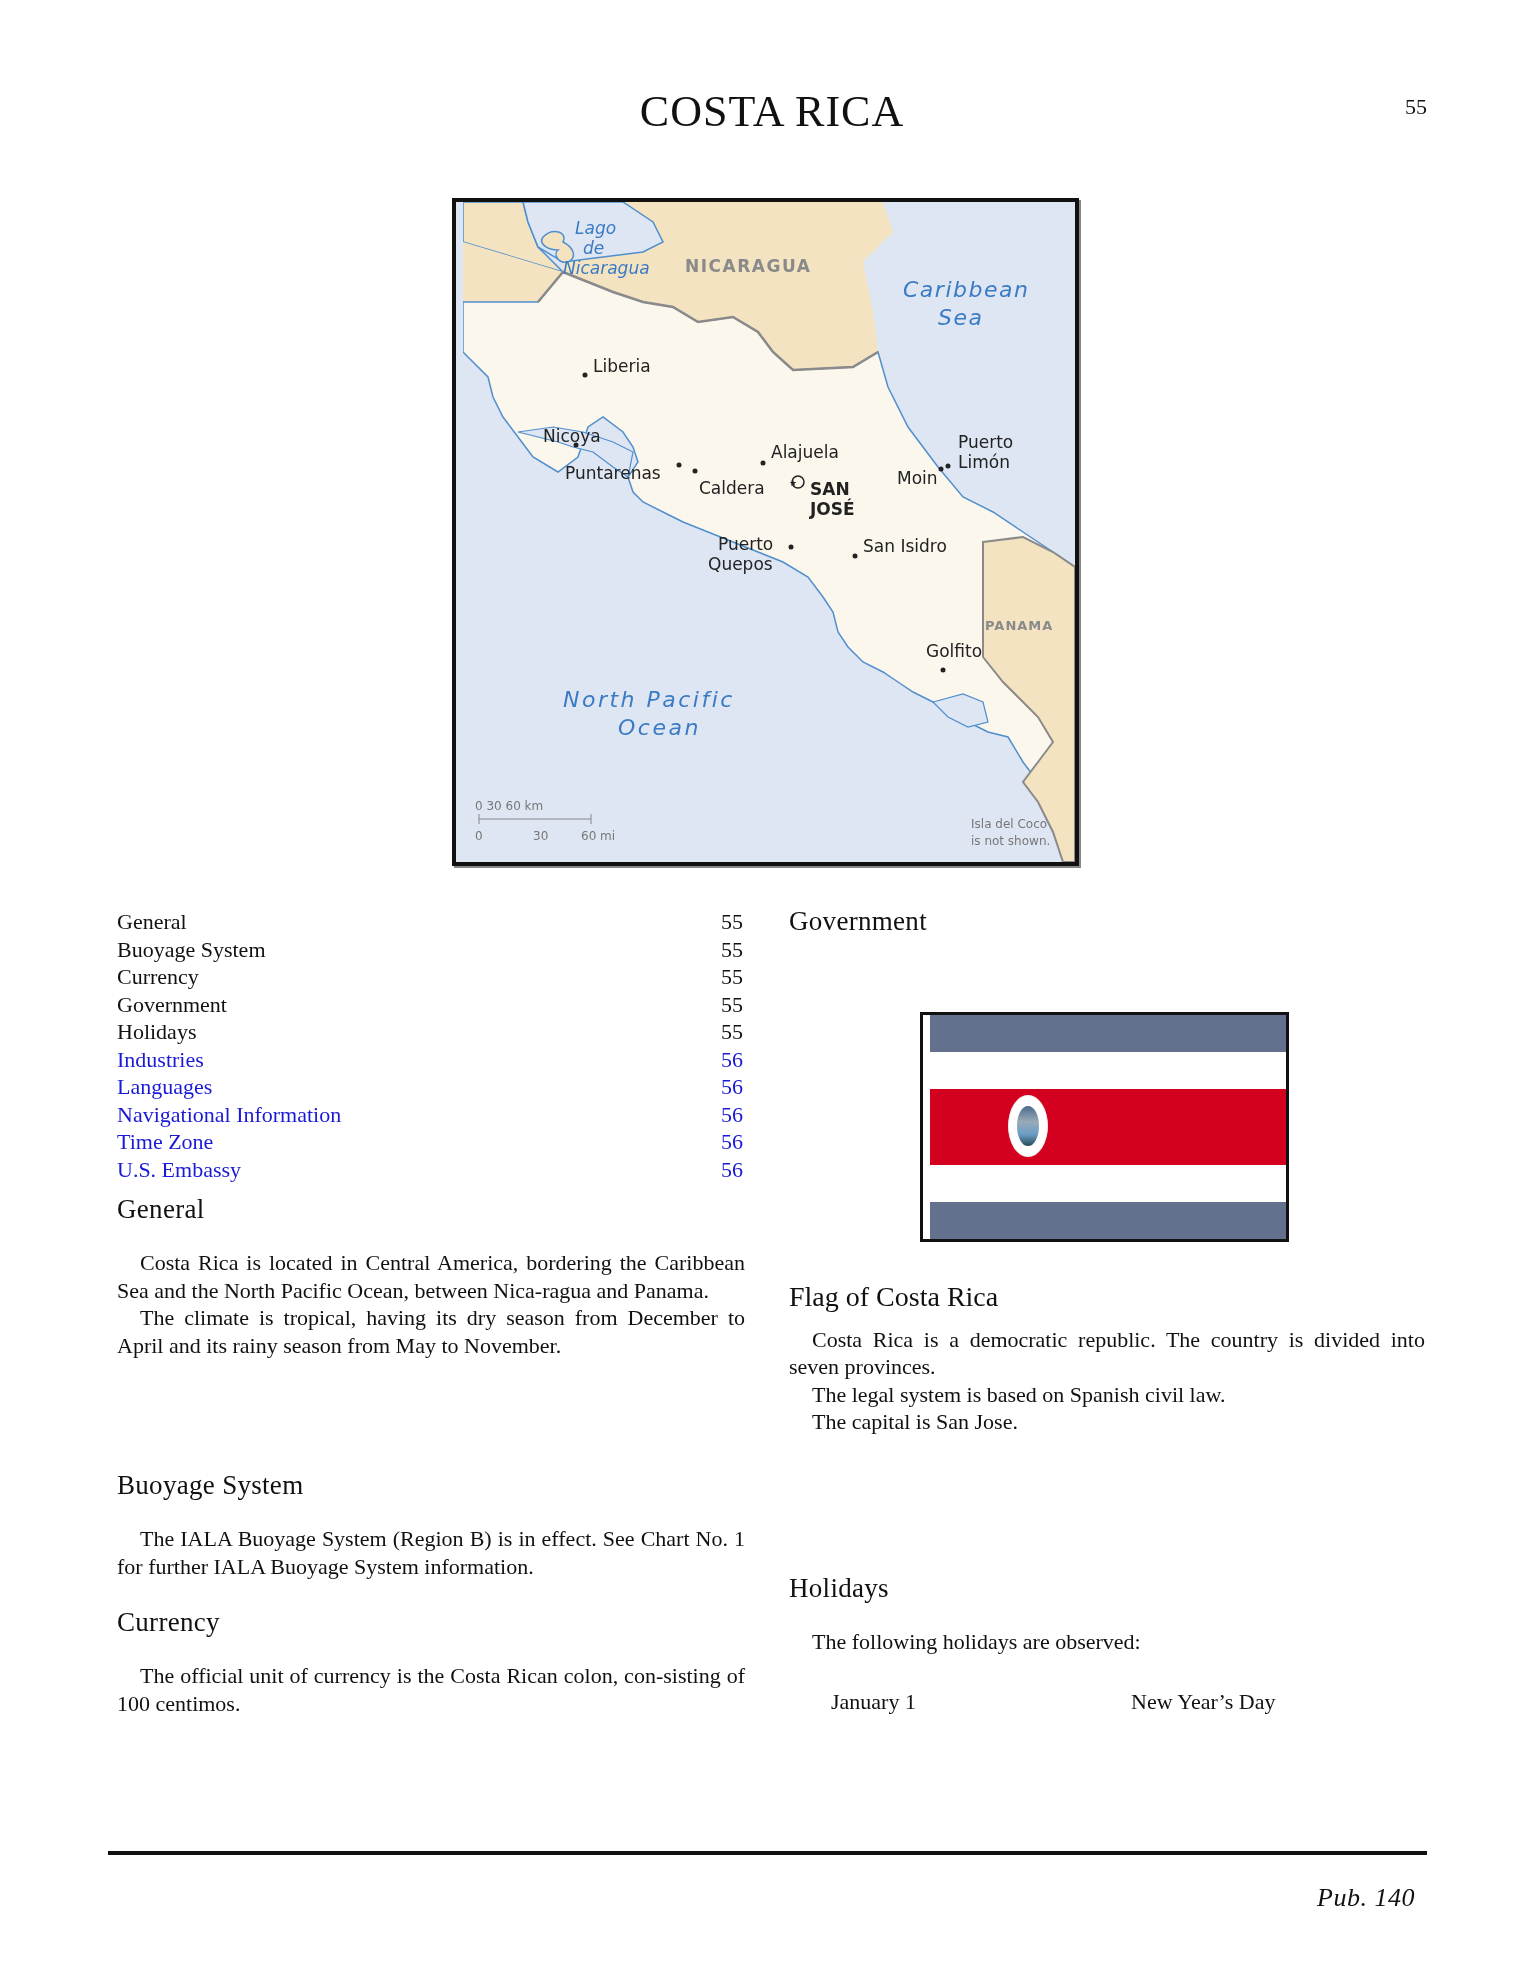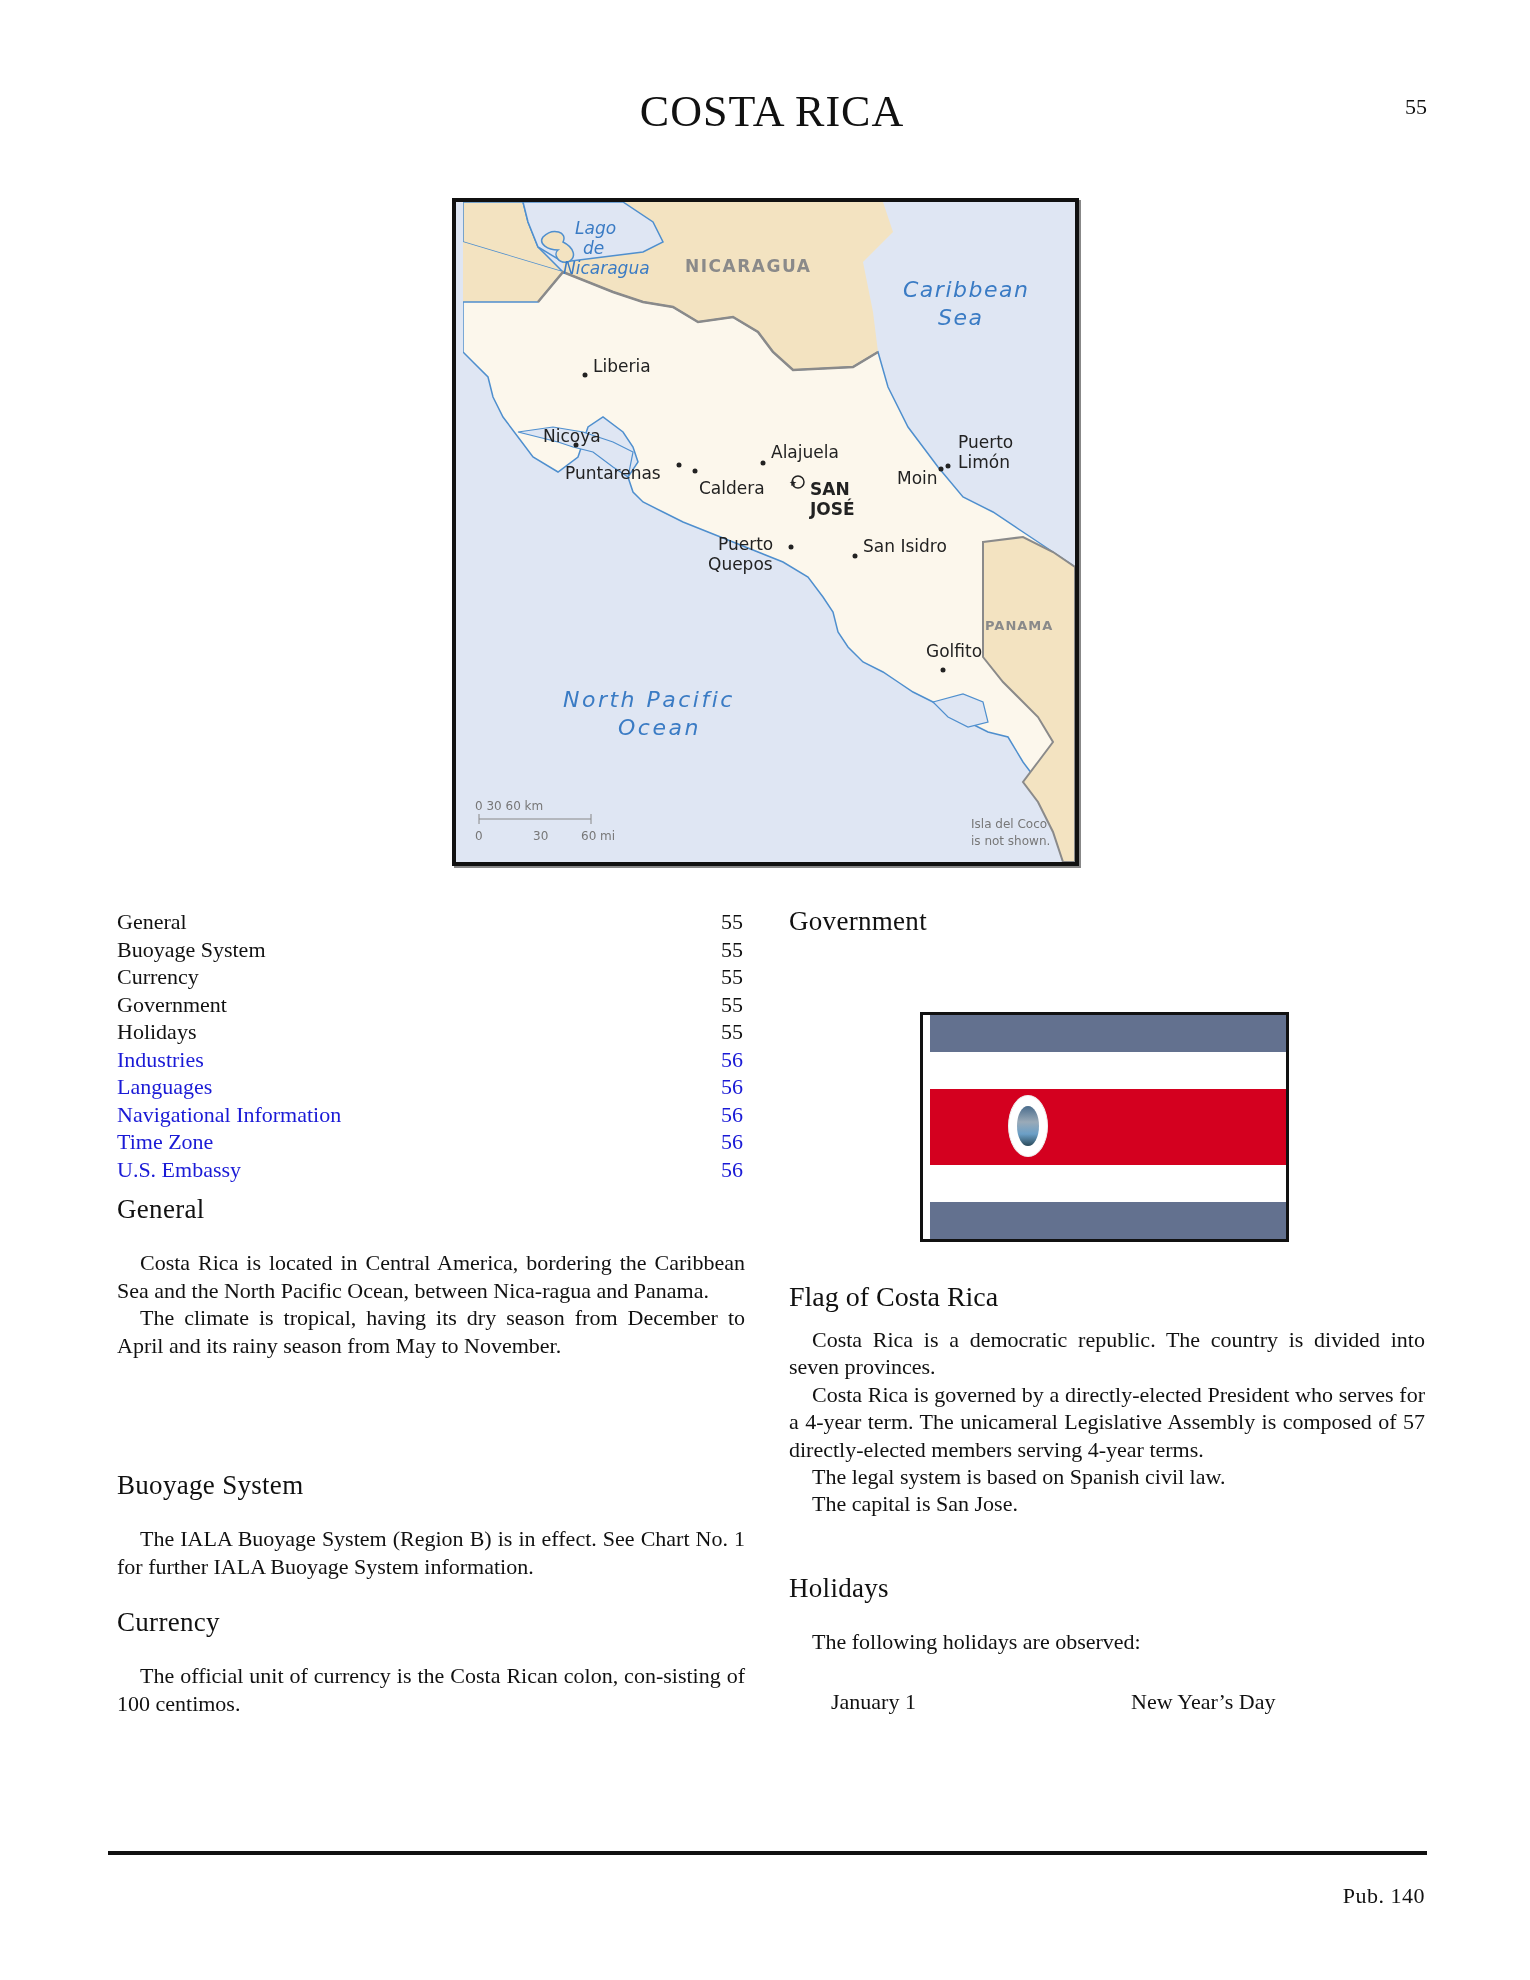--- a/index.html
+++ b/index.html
@@ -15,21 +15,21 @@
   .toc-row { display:flex; justify-content:space-between; }
   .toc-row.link { color:#1a1ad6; }
   .col { width:628px; font-size:22px; line-height:27.4px; }
   .col p { margin:0; text-align:justify; text-indent:23px; }
   .h2 { font-size:27px; margin:0; letter-spacing:0.3px; font-weight:normal; }
   .flag { left:920px; top:1012px; width:356px; height:224px; border:3px solid #111; overflow:hidden; }
   .stripe { width:100%; }
   .caption { left:782px; width:636px; top:1281px; text-align:left; font-size:28px; }
   .hol-row { display:flex; font-size:22px; }
   .footer-line { left:108px; top:1851px; width:1312px; height:4px; background:#111; }
-  .pub { left:1300px; top:1883px; width:118px; text-align:right; font-size:22px; letter-spacing:0.5px; }
+  .pub { left:1300px; top:1883px; width:118px; text-align:center; font-size:26px; letter-spacing:0.5px;font-style:italic; }
 </style>
 </head>
 <body>
 
 <div class="abs title">COSTA RICA</div>
 <div class="abs pagenum">55</div>
 
 <div class="abs map">
   <svg width="612" height="660" viewBox="0 0 612 660" xmlns="http://www.w3.org/2000/svg">
     <rect x="0" y="0" width="612" height="660" fill="#dfe6f3"></rect>
@@ -185,21 +185,20 @@
     </div>
   </div>
   <div class="stripe" style="height:37px; background:#ffffff;"></div>
   <div class="stripe" style="height:37px; background:#63718f;"></div>
 </div>
 
 <div class="abs caption">Flag of Costa Rica</div>
 
 <div class="abs col" style="left:782px; top:1326px; width:636px;">
   <p>Costa Rica is a democratic republic. The country is divided into seven provinces.</p>
-  <p>Costa Rica is governed by a directly-elected President who serves for a 4-year term. The unicameral Legislative Assembly is composed of 57 directly-elected members serving 4-year terms.</p>
   <p>The legal system is based on Spanish civil law.</p>
   <p>The capital is San Jose.</p>
 </div>
 
 <div class="abs col" style="left:782px; top:1575px; width:636px;">
   <h2 class="h2">Holidays</h2>
   <div style="height:26px"></div>
   <p>The following holidays are observed:</p>
   <div style="height:32px"></div>
   <div class="hol-row">

